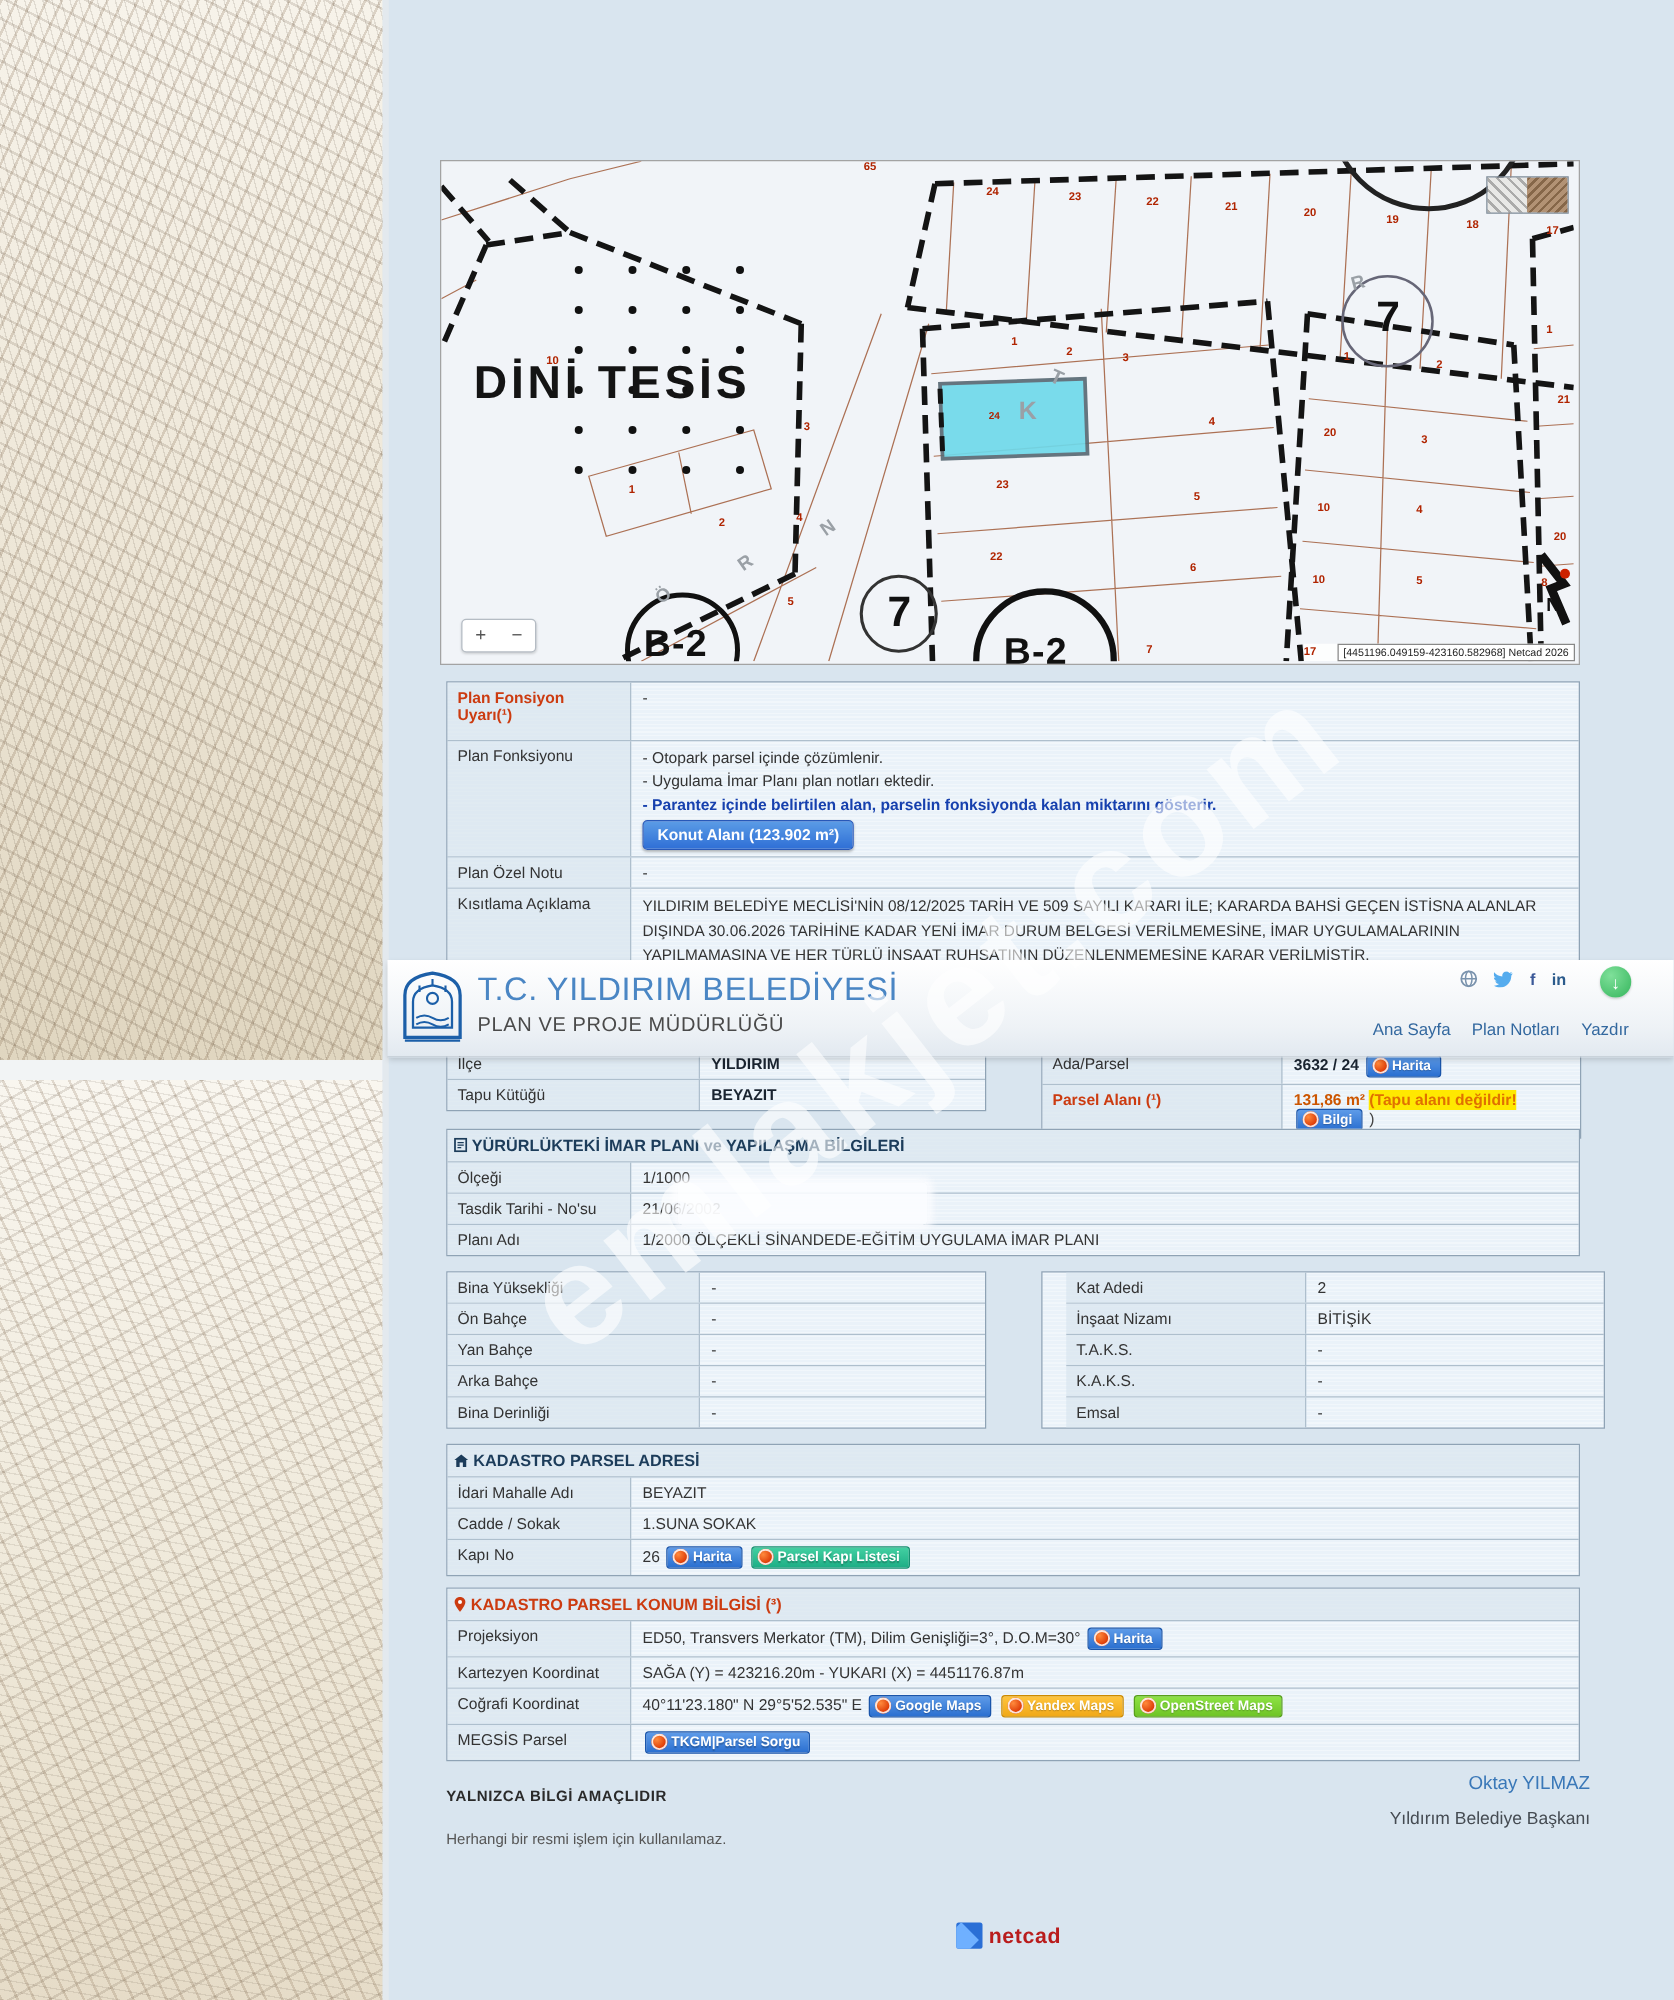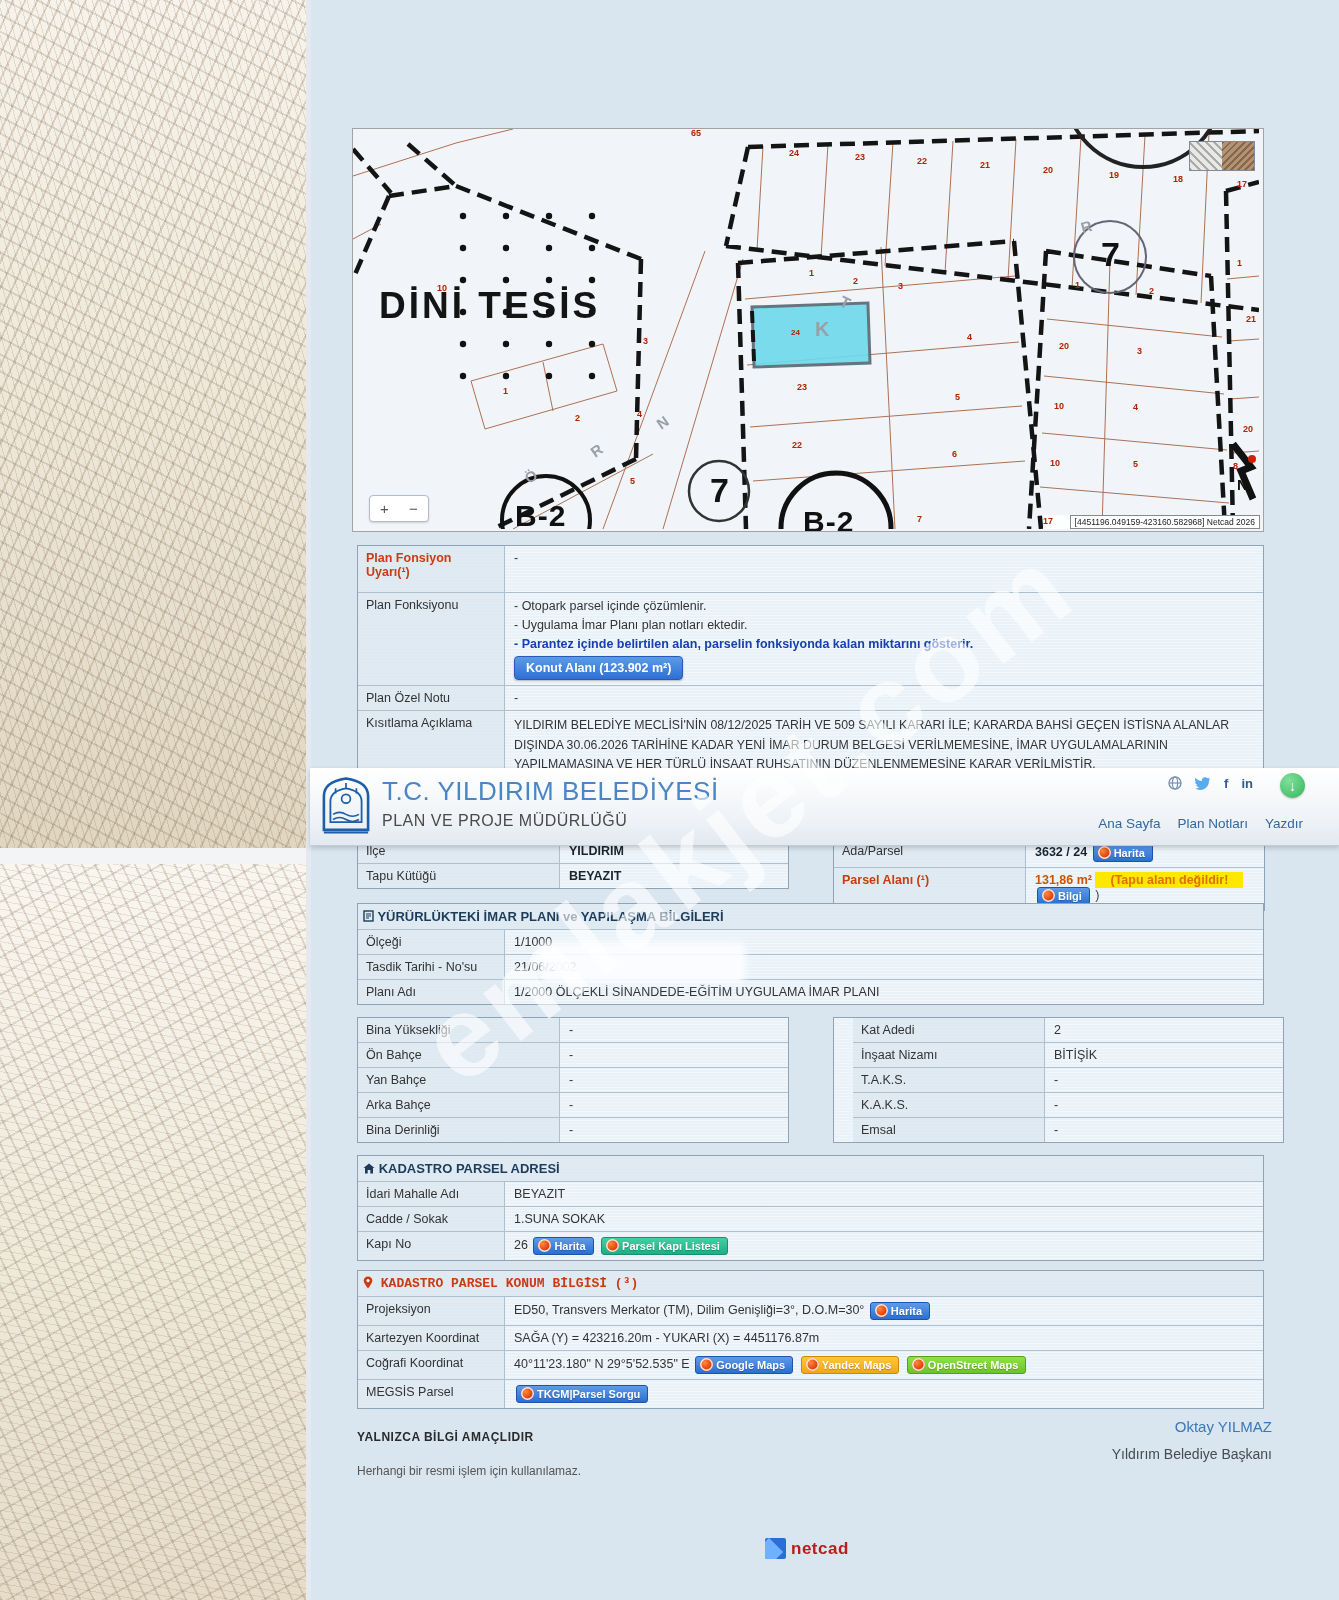--- a/index.html
+++ b/index.html
@@ -52,21 +52,21 @@
 
   
   .tbl{position:absolute;background:#eaf2f9;border:1px solid #8fa3b5;font-size:12.5px;
     background-image:repeating-linear-gradient(180deg, rgba(255,255,255,.35) 0 1px, rgba(0,0,0,0) 1px 3px);}
   .tr{display:flex;border-bottom:1px solid #aebfcd;}
   .tr:last-child{border-bottom:none;}
   .tl{flex:0 0 130px;padding:5px 8px;border-right:1px solid #aebfcd;background:rgba(214,226,237,.6);}
   .tv{flex:1;padding:5px 9px;}
   .sect{padding:5px;text-align:left;font-weight:bold;color:#1c3c5a;font-size:13px;
     border-bottom:1px solid #aebfcd;background:rgba(214,226,237,.6);}
-  .sect.red{color:#cc3b10;font-family:Liberation Mono, monospace;}
+  .sect.red{color:#cc3b10;}
   .redlbl{color:#cc3b10;font-weight:bold;}
   .muted{color:#444;}
   .fline{margin:1px 0 5px 0;}
   .fline.bluebold{color:#1640ae;font-weight:bold;}
   .longtxt{line-height:1.6;font-size:12.3px;}
 
   
   .btn{display:inline-flex;align-items:center;gap:3px;padding:1px 7px 2px 4px;border-radius:3px;
     background:linear-gradient(180deg,#5e9bе8,#2a6fd0);
     background:linear-gradient(180deg,#5e9be8,#2a6fd0);
@@ -74,21 +74,21 @@
     text-shadow:0 1px 1px rgba(0,0,0,.25);margin:0 2px;}
   .btn.green{background:linear-gradient(180deg,#43d0a2,#1dae85);border-color:#169070;}
   .btn.amber{background:linear-gradient(180deg,#ffc53d,#f0a818);border-color:#cc8a00;}
   .btn.lime{background:linear-gradient(180deg,#8ee344,#6ec426);border-color:#579f1b;}
   .nicon{display:inline-block;width:13px;height:13px;border-radius:50%;flex:0 0 13px;
     background:radial-gradient(circle at 35% 35%, #ff8a3c, #d93100 70%);
     box-shadow:inset 0 0 0 1.5px rgba(255,255,255,.85);}
   .bigbtn{display:inline-block;padding:4px 11px;border-radius:4px;color:#fff;font-weight:bold;font-size:12.5px;
     background:linear-gradient(180deg,#5b9ce6,#2f6fd6);border:1px solid #2858b8;cursor:pointer;
     box-shadow:0 1px 2px rgba(0,0,0,.25);}
-  .hl{background:#ffe800;color:#e07000;font-weight:bold;padding:1px 15px;}
+  .hl{background:#ffe800;color:#e07000;font-weight:bold;padding:1px 0;}
   .orange-bold{color:#cc5500;font-weight:bold;}
   .dark-bold{color:#1a2430;font-weight:bold;}
 
   
   #hdr{position:absolute;left:0;top:768px;width:1029px;height:77px;z-index:20;
     background:linear-gradient(180deg,#ffffff,#eef2f6 70%,#e2e9f0);
     box-shadow:0 2px 5px rgba(0,0,0,.18);border-bottom:1px solid #c3ccd4;}
   #hdr-logo{position:absolute;left:10px;top:7px;width:52px;height:63px;}
   #hdr-title{position:absolute;left:72px;top:8px;font-size:26px;color:#4a86c4;letter-spacing:.5px;}
   #hdr-sub{position:absolute;left:72px;top:44px;font-size:16px;color:#4a4a4a;letter-spacing:.5px;}

